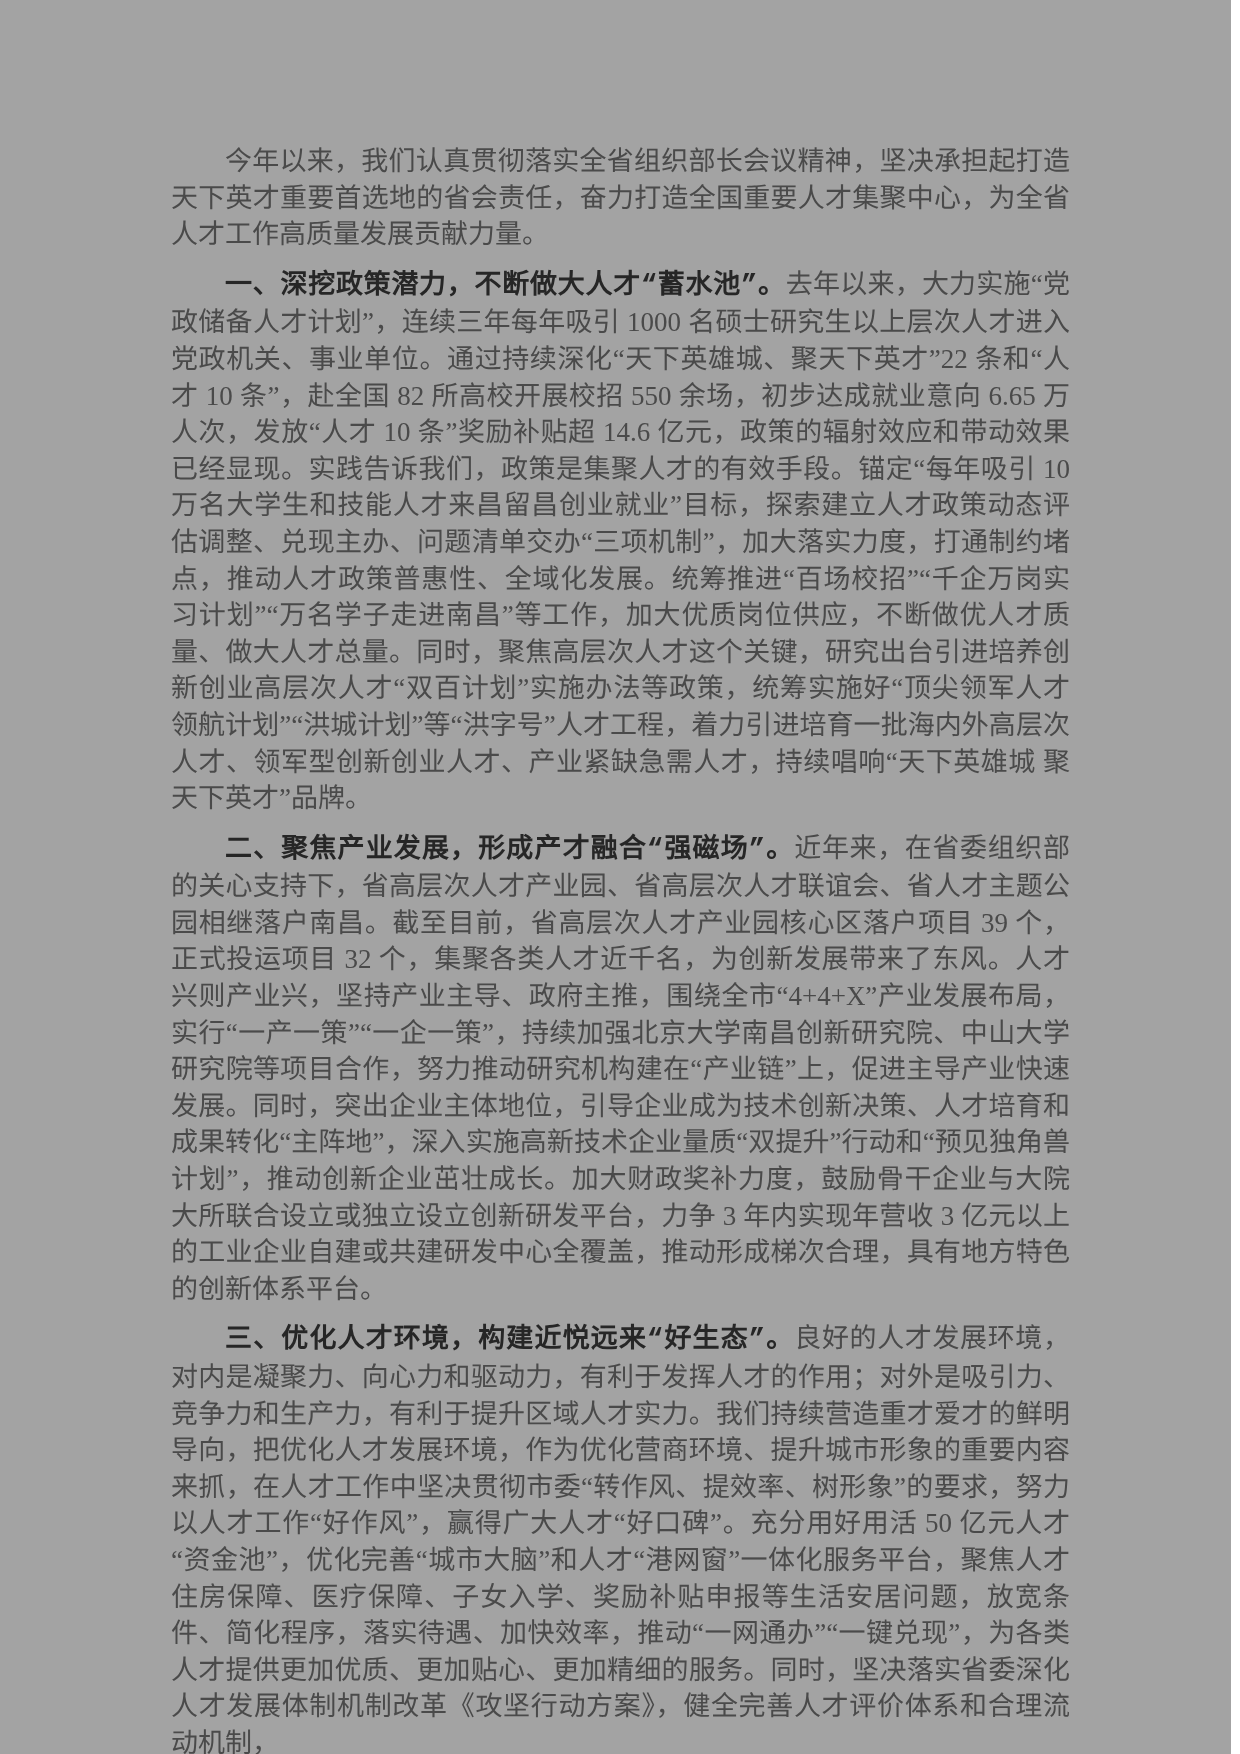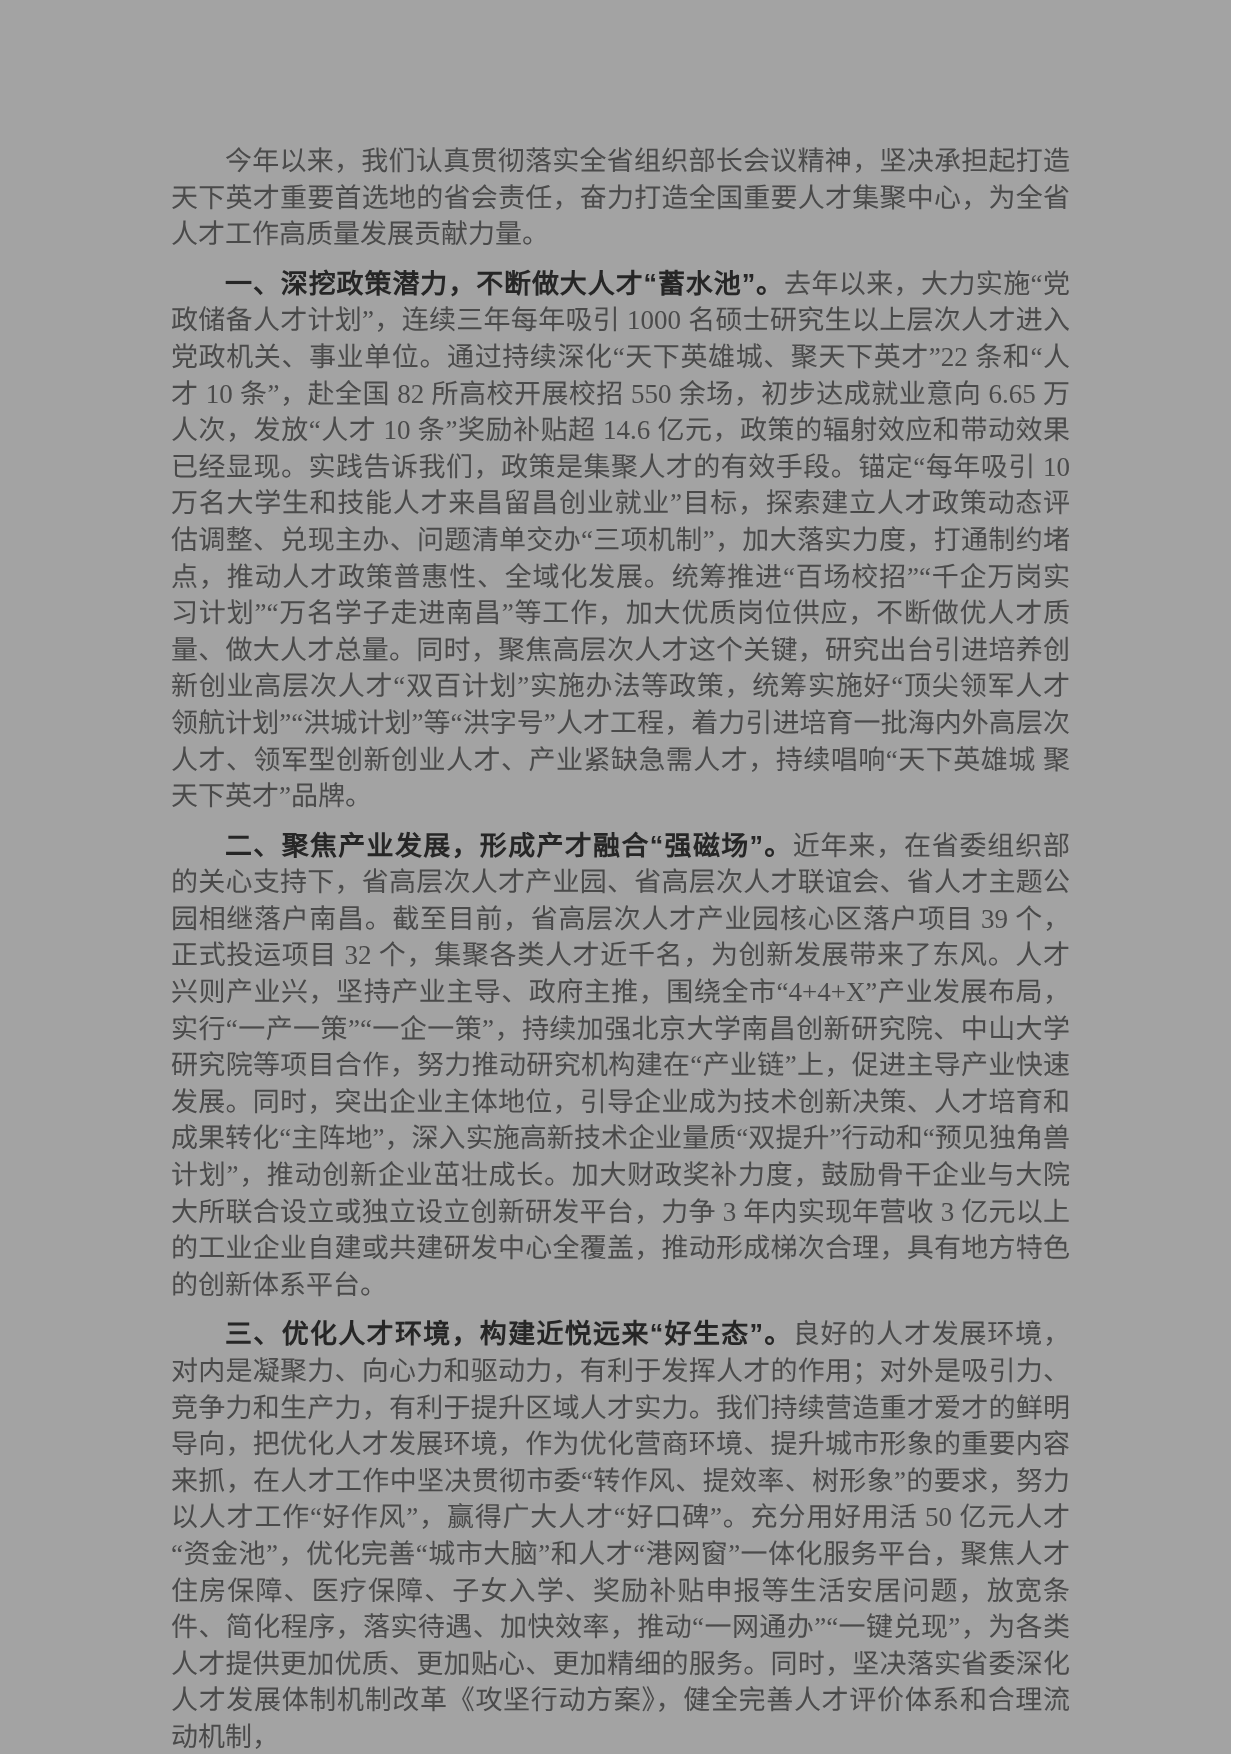--- a/index.html
+++ b/index.html
@@ -27,21 +27,21 @@
     text-justify: inter-ideograph;
   }
   .para {
     margin: 0 0 13px 0;
     text-indent: 2em;
     word-break: break-all;
   }
   .sec-head {
     font-weight: 700;
     color: #262626;
-    font-family: Liberation Sans, sans-serif;
+    font-family: Liberation Mono, monospace;
     letter-spacing: 0.5px;
   }
 </style>
 </head>
 <body>
 
 <div class="page">
   <div class="content">
 
     <p class="para"><span>今年以来，我们认真贯彻落实全省组织部长会议精神，坚决承担起打造天下英才重要首选地的省会责任，奋力打造全国重要人才集聚中心，为全省人才工作高质量发展贡献力量。</span></p>

